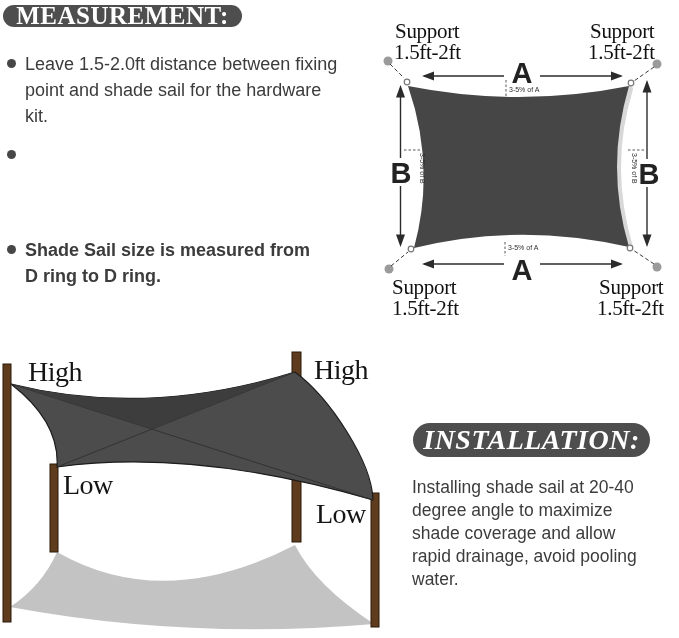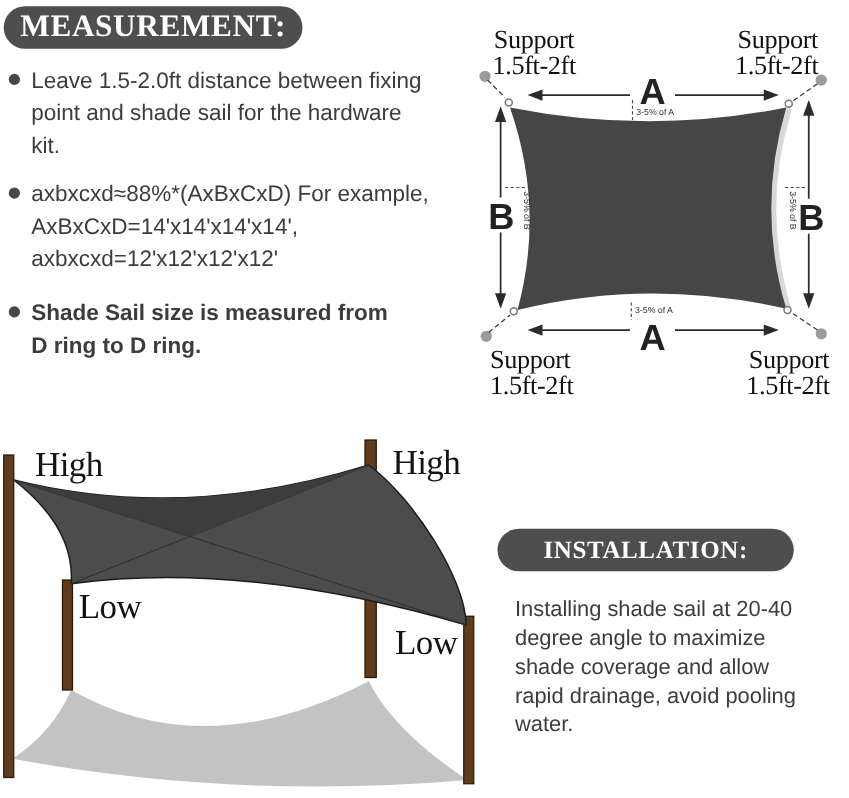--- a/index.html
+++ b/index.html
@@ -2,22 +2,22 @@
 <html><head>
 <meta charset="utf-8">
 <style>
   html,body{margin:0;padding:0;background:#fff;}
   .canvas{position:relative;width:679px;height:638px;background:#fff;overflow:hidden;
           font-family:"Liberation Sans",sans-serif;}
   .pill{position:absolute;background:#4e4e4e;color:#ffffff;
         font-family:"Liberation Serif",serif;font-weight:700;
         display:flex;align-items:center;justify-content:center;
         border-radius:17px;letter-spacing:.5px;}
-  .pill-measure{left:3px;top:5px;width:239px;height:34px;font-size:25px;}
-  .pill-install{left:398px;top:423px;width:237px;height:34px;font-size:20px;}
+  .pill-measure{left:3px;top:5px;width:239px;height:22px;font-size:25px;}
+  .pill-install{left:413px;top:423px;width:237px;height:34px;font-size:28px;font-style:italic;}
   .bullet{position:absolute;display:flex;align-items:flex-start;color:#3c3c3c;
           font-size:18px;line-height:26px;}
   .bullet .btxt{white-space:pre-line;}
   .dot{flex:0 0 9px;width:9px;height:9px;border-radius:50%;background:#474747;
        margin-top:8px;margin-right:9px;}
   .b1{left:7px;top:51px;width:392px;}
   .b2{left:7px;top:142px;width:392px;}
   .b3{left:7px;top:237px;width:392px;font-weight:bold;}
   .install-body{position:absolute;left:412px;top:476px;width:272px;color:#3c3c3c;
                 font-size:17.5px;line-height:23px;white-space:pre-line;}
@@ -40,23 +40,20 @@
   <div class="pill pill-measure">MEASUREMENT:</div>
 
   <div class="bullet b1">
     <span class="dot"></span>
     <span class="btxt">Leave 1.5-2.0ft distance between fixing
 point and shade sail for the hardware
 kit.</span>
   </div>
   <div class="bullet b2">
     <span class="dot"></span>
-    <span class="btxt">axbxcxd≈88%*(AxBxCxD) For example,
-AxBxCxD=14'x14'x14'x14',
-axbxcxd=12'x12'x12'x12'</span>
   </div>
   <div class="bullet b3">
     <span class="dot"></span>
     <span class="btxt">Shade Sail size is measured from
 D ring to D ring.</span>
   </div>
 
   <svg class="diagram" viewBox="375 0 304 332">
 
     <path d="M 630,89 Q 606,167 630,247" fill="none" stroke-width="6" stroke-linecap="round" stroke="#d8d8d8"></path>

